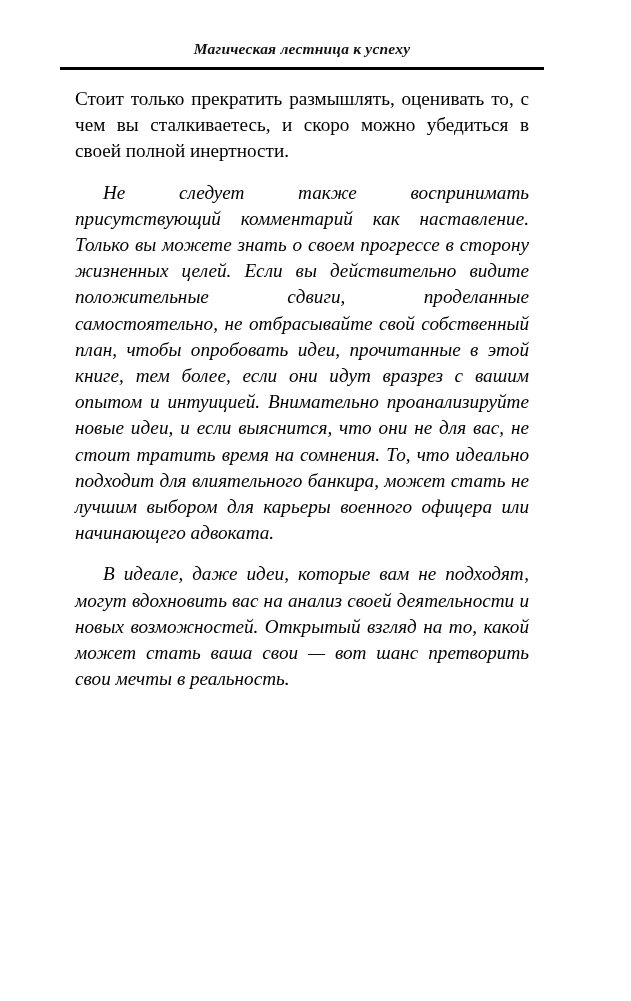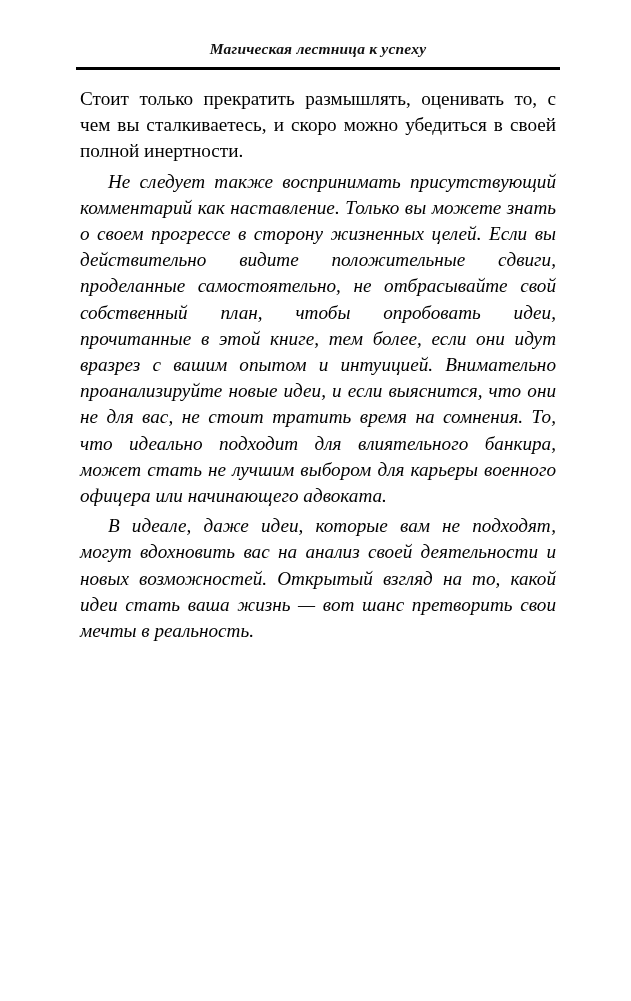--- a/index.html
+++ b/index.html
@@ -15,42 +15,42 @@
     color: #000000;
   }
   .page {
     position: relative;
     width: 631px;
     height: 1001px;
     background: #ffffff;
   }
   .content {
     position: absolute;
-    left: 76px;
+    left: 60px;
     top: 40px;
     width: 484px;
   }
   .running-head {
     font-family: "Liberation Serif", serif;
     font-style: italic;
     font-weight: bold;
     font-size: 15.5px;
     text-align: center;
     letter-spacing: 0.2px;
     color: #111111;
     margin: 0 0 9px 0;
   }
   .head-rule {
     height: 3px;
     background: #000000;
     width: 100%;
     margin-bottom: 16px;
   }
   .body-text p {
-    margin: 4px;
+    margin: 15px;
     font-size: 19.2px;
     line-height: 26.2px;
     text-align: justify;
     text-justify: inter-word;
     color: #000000;
     hyphens: manual;
   }
   .body-text p + p {
     margin-top: 0;
   }
@@ -68,17 +68,17 @@
 <div class="page">
   <div class="content">
 
     <div class="running-head">Магическая лестница к успеху</div>
 
     <div class="head-rule"></div>
 
     <div class="body-text">
       <p class="noindent">Стоит только прекратить размышлять, оценивать то, с чем вы сталкиваетесь, и скоро можно убедиться в своей полной инертности.</p>
       <p class="indent">Не следует также воспринимать присутствующий комментарий как наставление. Только вы можете знать о своем прогрессе в сторону жизненных целей. Если вы действительно видите положительные сдвиги, проделанные самостоятельно, не отбрасывайте свой собственный план, чтобы опробовать идеи, прочитанные в этой книге, тем более, если они идут вразрез с вашим опытом и интуицией. Внимательно проанализируйте новые идеи, и если выяснится, что они не для вас, не стоит тратить время на сомнения. То, что идеально подходит для влиятельного банкира, может стать не лучшим выбором для карьеры военного офицера или начинающего адвоката.</p>
-      <p class="indent">В идеале, даже идеи, которые вам не подходят, могут вдохновить вас на анализ своей деятельности и новых возможностей. Открытый взгляд на то, какой идеи стать ваша жизнь — вот шанс претворить свои мечты в реальность.</p>
+      <p class="indent">В идеале, даже идеи, которые вам не подходят, могут вдохновить вас на анализ своей деятельности и новых возможностей. Открытый взгляд на то, какой может стать ваша свои — вот шанс претворить свои мечты в реальность.</p>
     </div>
 
   </div>
 </div>
 
 </body></html>

